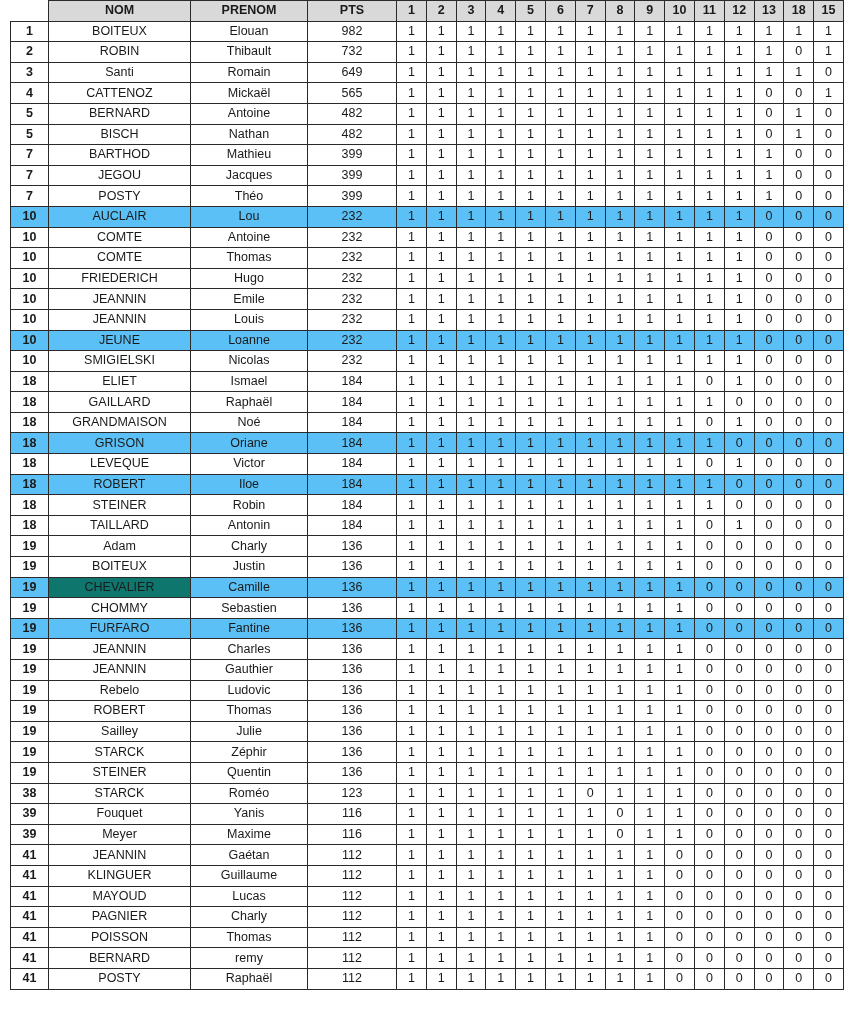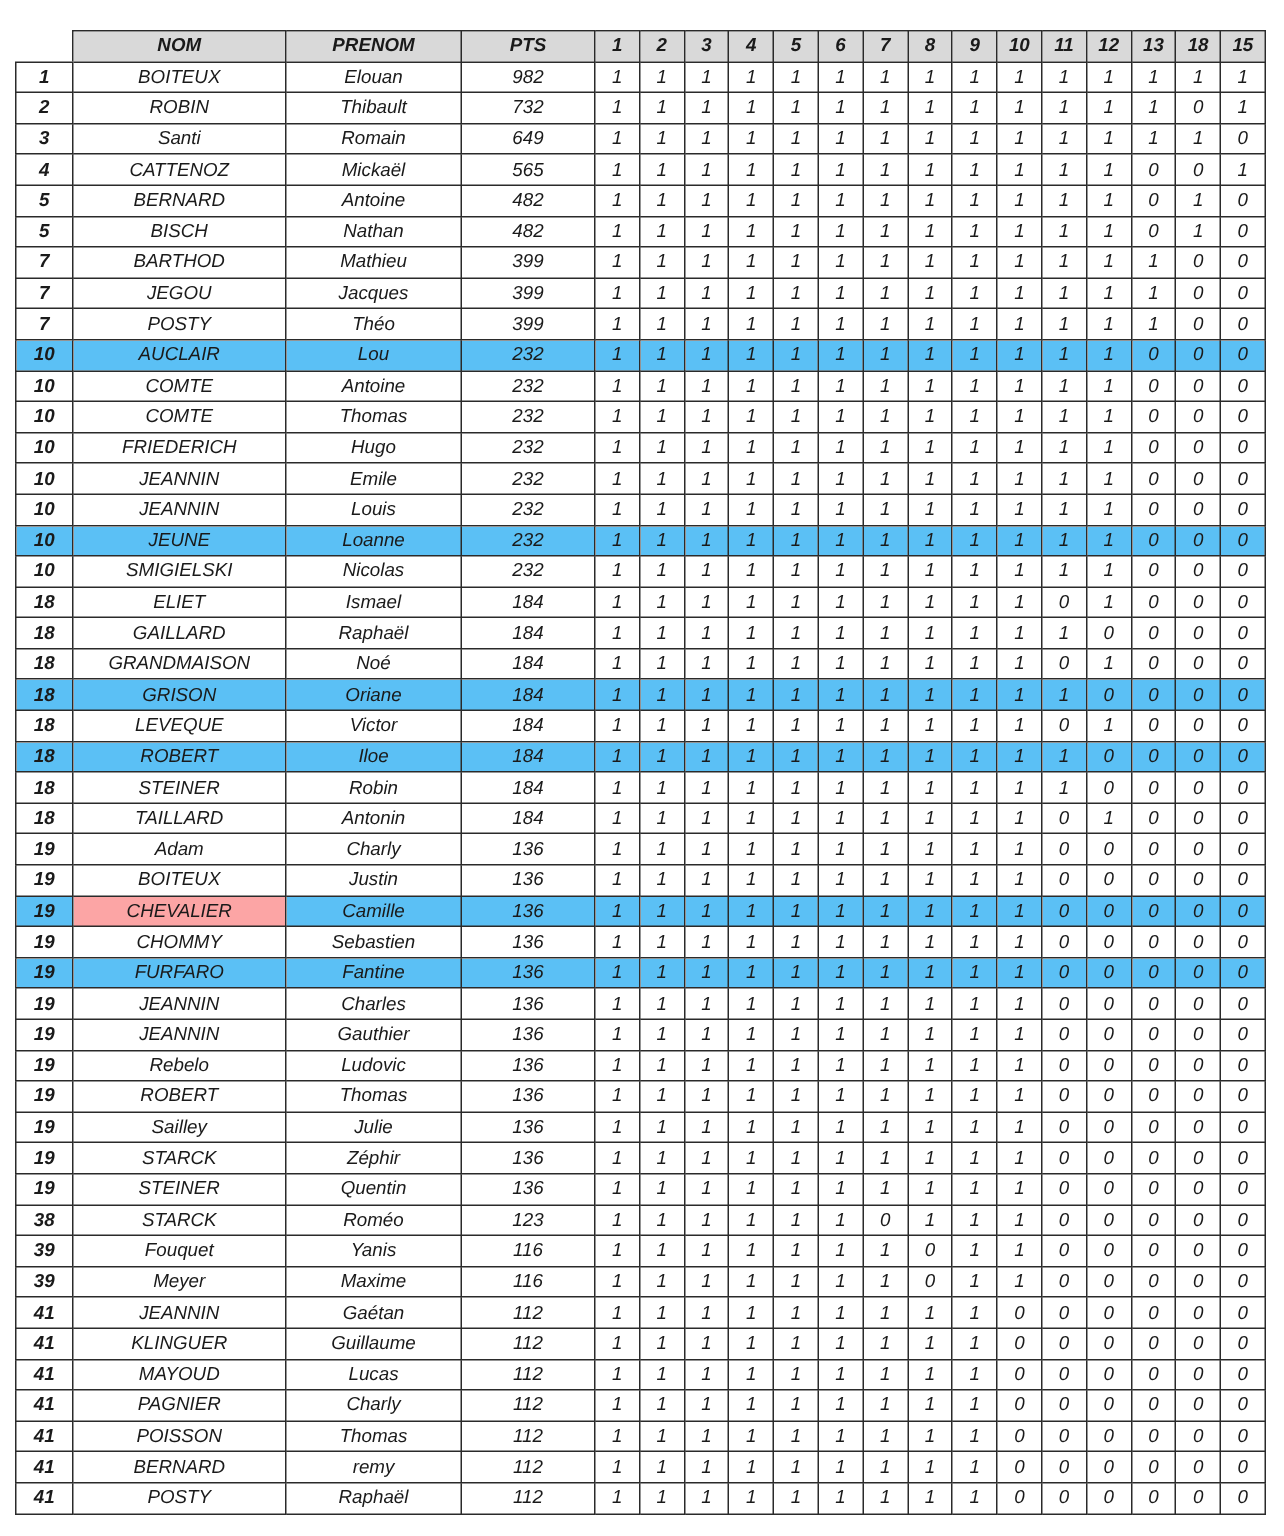--- a/index.html
+++ b/index.html
@@ -1,18 +1,18 @@
 <!DOCTYPE html>
 <html><head>
 <meta charset="utf-8">
 <style>
   html, body { margin:0; padding:0; background:#ffffff; }
   body { width:856px; height:1024px; position:relative; overflow:hidden;
          font-family:"Liberation Sans", sans-serif; color:#1a1a1a; }
-  table { position:absolute; left:10px; top:20px; border-collapse:collapse; table-layout:fixed;font-style:italic; }
+  table { position:absolute; left:10px; top:0; border-collapse:collapse; table-layout:fixed; }
   td, th { border:1.5px solid #2a2a2a; text-align:center; padding:0; font-size:12.5px;
            height:19.6px; line-height:19px; white-space:nowrap; overflow:hidden; }
   th { background:#d9d9d9; font-weight:bold; font-size:12.5px; }
   th.corner { background:#ffffff; border:none; border-bottom:1.5px solid #2a2a2a; }
   td.rank { font-weight:bold; }
   tr.hl td { background:#5bc0f5; }
   col.c-rank { width:38px; }
   col.c-nom { width:142px; }
   col.c-prenom { width:117px; }
   col.c-pts { width:89px; }
@@ -629,21 +629,21 @@
         <td>1</td>
         <td>1</td>
         <td>0</td>
         <td>0</td>
         <td>0</td>
         <td>0</td>
         <td>0</td>
       </tr>
       <tr class="hl">
         <td class="rank" style="background: rgb(91, 192, 245);">19</td>
-        <td style="background: #fca5a5;">CHEVALIER</td>
+        <td style="background: #0f766e;">CHEVALIER</td>
         <td style="background: rgb(91, 192, 245);">Camille</td>
         <td style="background: rgb(91, 192, 245);">136</td>
         <td style="background: rgb(91, 192, 245);">1</td>
         <td style="background: rgb(91, 192, 245);">1</td>
         <td style="background: rgb(91, 192, 245);">1</td>
         <td style="background: rgb(91, 192, 245);">1</td>
         <td style="background: rgb(91, 192, 245);">1</td>
         <td style="background: rgb(91, 192, 245);">1</td>
         <td style="background: rgb(91, 192, 245);">1</td>
         <td style="background: rgb(91, 192, 245);">1</td>

